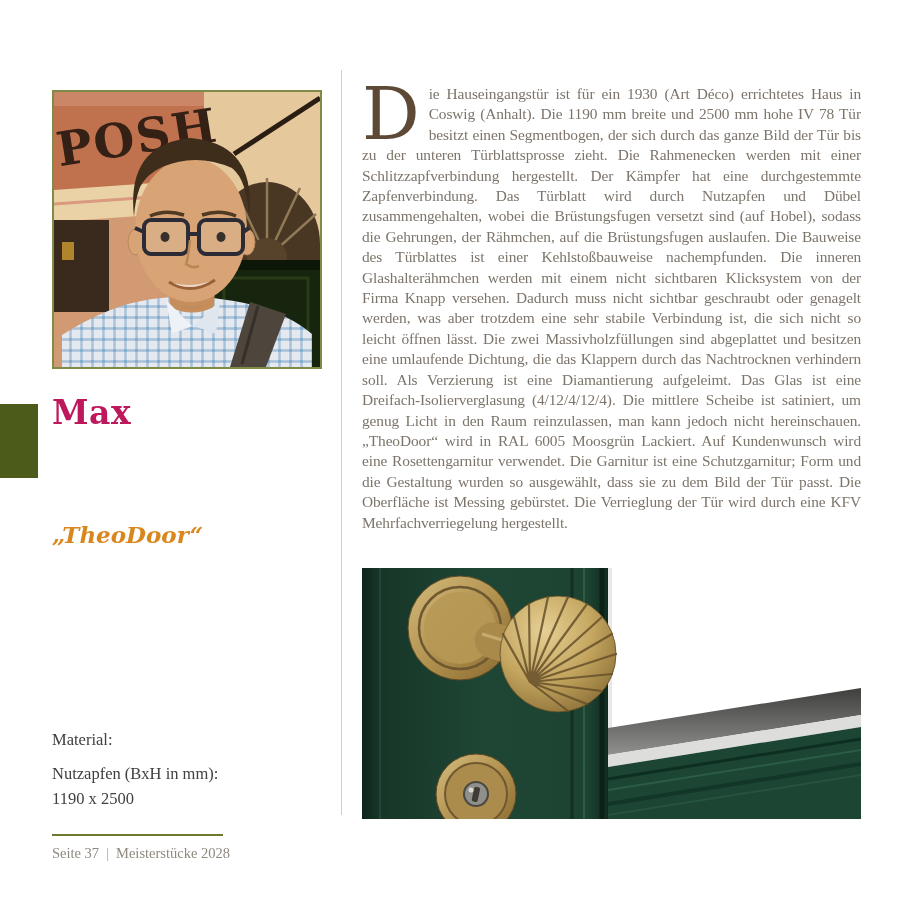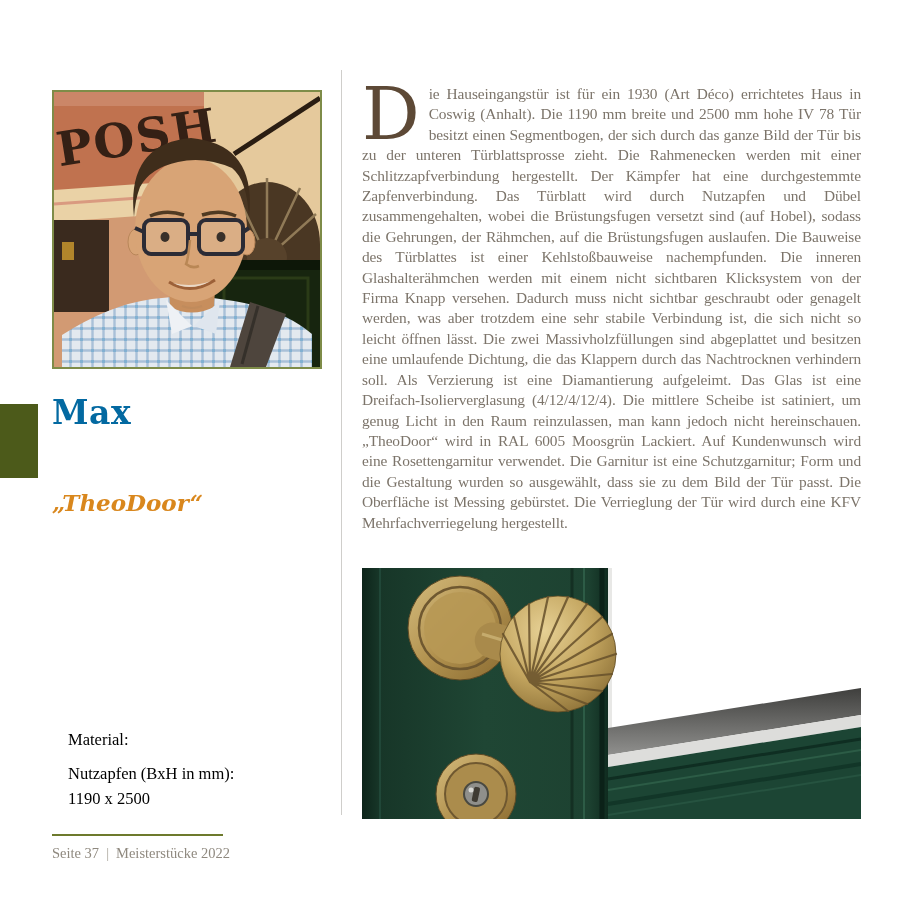--- a/index.html
+++ b/index.html
@@ -14,33 +14,33 @@
     border:2px solid #7e8c48; box-sizing:border-box; background:#d29a73;
   }
   .portrait svg { display:block; width:100%; height:100%; }
 
   .accent-block {
     position:absolute; left:0; top:404px; width:38px; height:74px; background:#4c5a1a;
   }
   .author-name {
     position:absolute; left:52px; top:394px; margin:0;
     font-family:"DejaVu Serif", serif; font-weight:bold;
-    font-size:33px; line-height:38px; color:#0369a1; letter-spacing:0.5px;
+    font-size:33px; line-height:38px; color:#be185d; letter-spacing:0.5px;
   }
   .author-name span { display:block; }
   .project-title {
-    position:absolute; left:52px; top:488px; margin:0;
+    position:absolute; left:52px; top:520px; margin:0;
     font-family:"DejaVu Serif", serif; font-weight:bold; font-style:italic;
     font-size:23px; line-height:30px; color:#d9871d;
   }
   .project-title span { display:block; }
 
   .specs {
-    position:absolute; left:68px; top:727px; width:280px;
-    font-size:16.5px; line-height:25px; color:#000000;
+    position:absolute; left:52px; top:727px; width:280px;
+    font-size:16.5px; line-height:25px; color:#404040;
   }
   .specs .group { margin:0 0 9px 0; }
   .specs .group div { white-space:nowrap; }
 
   .sidebar-rule {
     position:absolute; left:52px; top:834px; width:171px; height:2px; background:#6d7a2d;
   }
   .page-footer {
     position:absolute; left:52px; top:843px;
     font-size:14.5px; line-height:20px; color:#8f897f; white-space:nowrap;
@@ -145,21 +145,21 @@
     </div>
     <div class="group">
       <div>Nutzapfen (BxH in mm):</div>
       <div>1190 x 2500</div>
     </div>
   </div>
 
   <div class="sidebar-rule"></div>
 
   <div class="page-footer">
-    <span>Seite 37</span><span class="sep">|</span><span>Meisterstücke 2022</span>
+    <span>Seite 37</span><span class="sep">|</span><span>Meisterstücke 2028</span>
   </div>
 
   <div class="divider"></div>
 
   <p class="main-text">
     <span class="dropcap">D</span><span>ie Hauseingangstür ist für ein 1930 (Art Déco) errichtetes Haus in Coswig (Anhalt). Die 1190 mm breite und 2500 mm hohe IV 78 Tür besitzt einen Segmentbogen, der sich durch das ganze Bild der Tür bis zu der unteren Türblattsprosse zieht. Die Rahmenecken werden mit einer Schlitzzapfverbindung hergestellt. Der Kämpfer hat eine durchgestemmte Zapfenverbindung. Das Türblatt wird durch Nutzapfen und Dübel zusammengehalten, wobei die Brüstungsfugen versetzt sind (auf Hobel), sodass die Gehrungen, der Rähmchen, auf die Brüstungsfugen auslaufen. Die Bauweise des Türblattes ist einer Kehlstoßbauweise nachempfunden. Die inneren Glashalterähmchen werden mit einem nicht sichtbaren Klicksystem von der Firma Knapp versehen. Dadurch muss nicht sichtbar geschraubt oder genagelt werden, was aber trotzdem eine sehr stabile Verbindung ist, die sich nicht so leicht öffnen lässt. Die zwei Massivholzfüllungen sind abgeplattet und besitzen eine umlaufende Dichtung, die das Klappern durch das Nachtrocknen verhindern soll. Als Verzierung ist eine Diamantierung aufgeleimt. Das Glas ist eine Dreifach-Isolierverglasung (4/12/4/12/4). Die mittlere Scheibe ist satiniert, um genug Licht in den Raum reinzulassen, man kann jedoch nicht hereinschauen. „TheoDoor“ wird in RAL 6005 Moosgrün Lackiert. Auf Kundenwunsch wird eine Rosettengarnitur verwendet. Die Garnitur ist eine Schutzgarnitur; Form und die Gestaltung wurden so ausgewählt, dass sie zu dem Bild der Tür passt. Die Oberfläche ist Messing gebürstet. Die Verrieglung der Tür wird durch eine KFV Mehrfachverriegelung hergestellt.</span>
   </p>
 
   <div class="door-photo">
     <svg viewBox="0 0 499 251" preserveAspectRatio="none">

